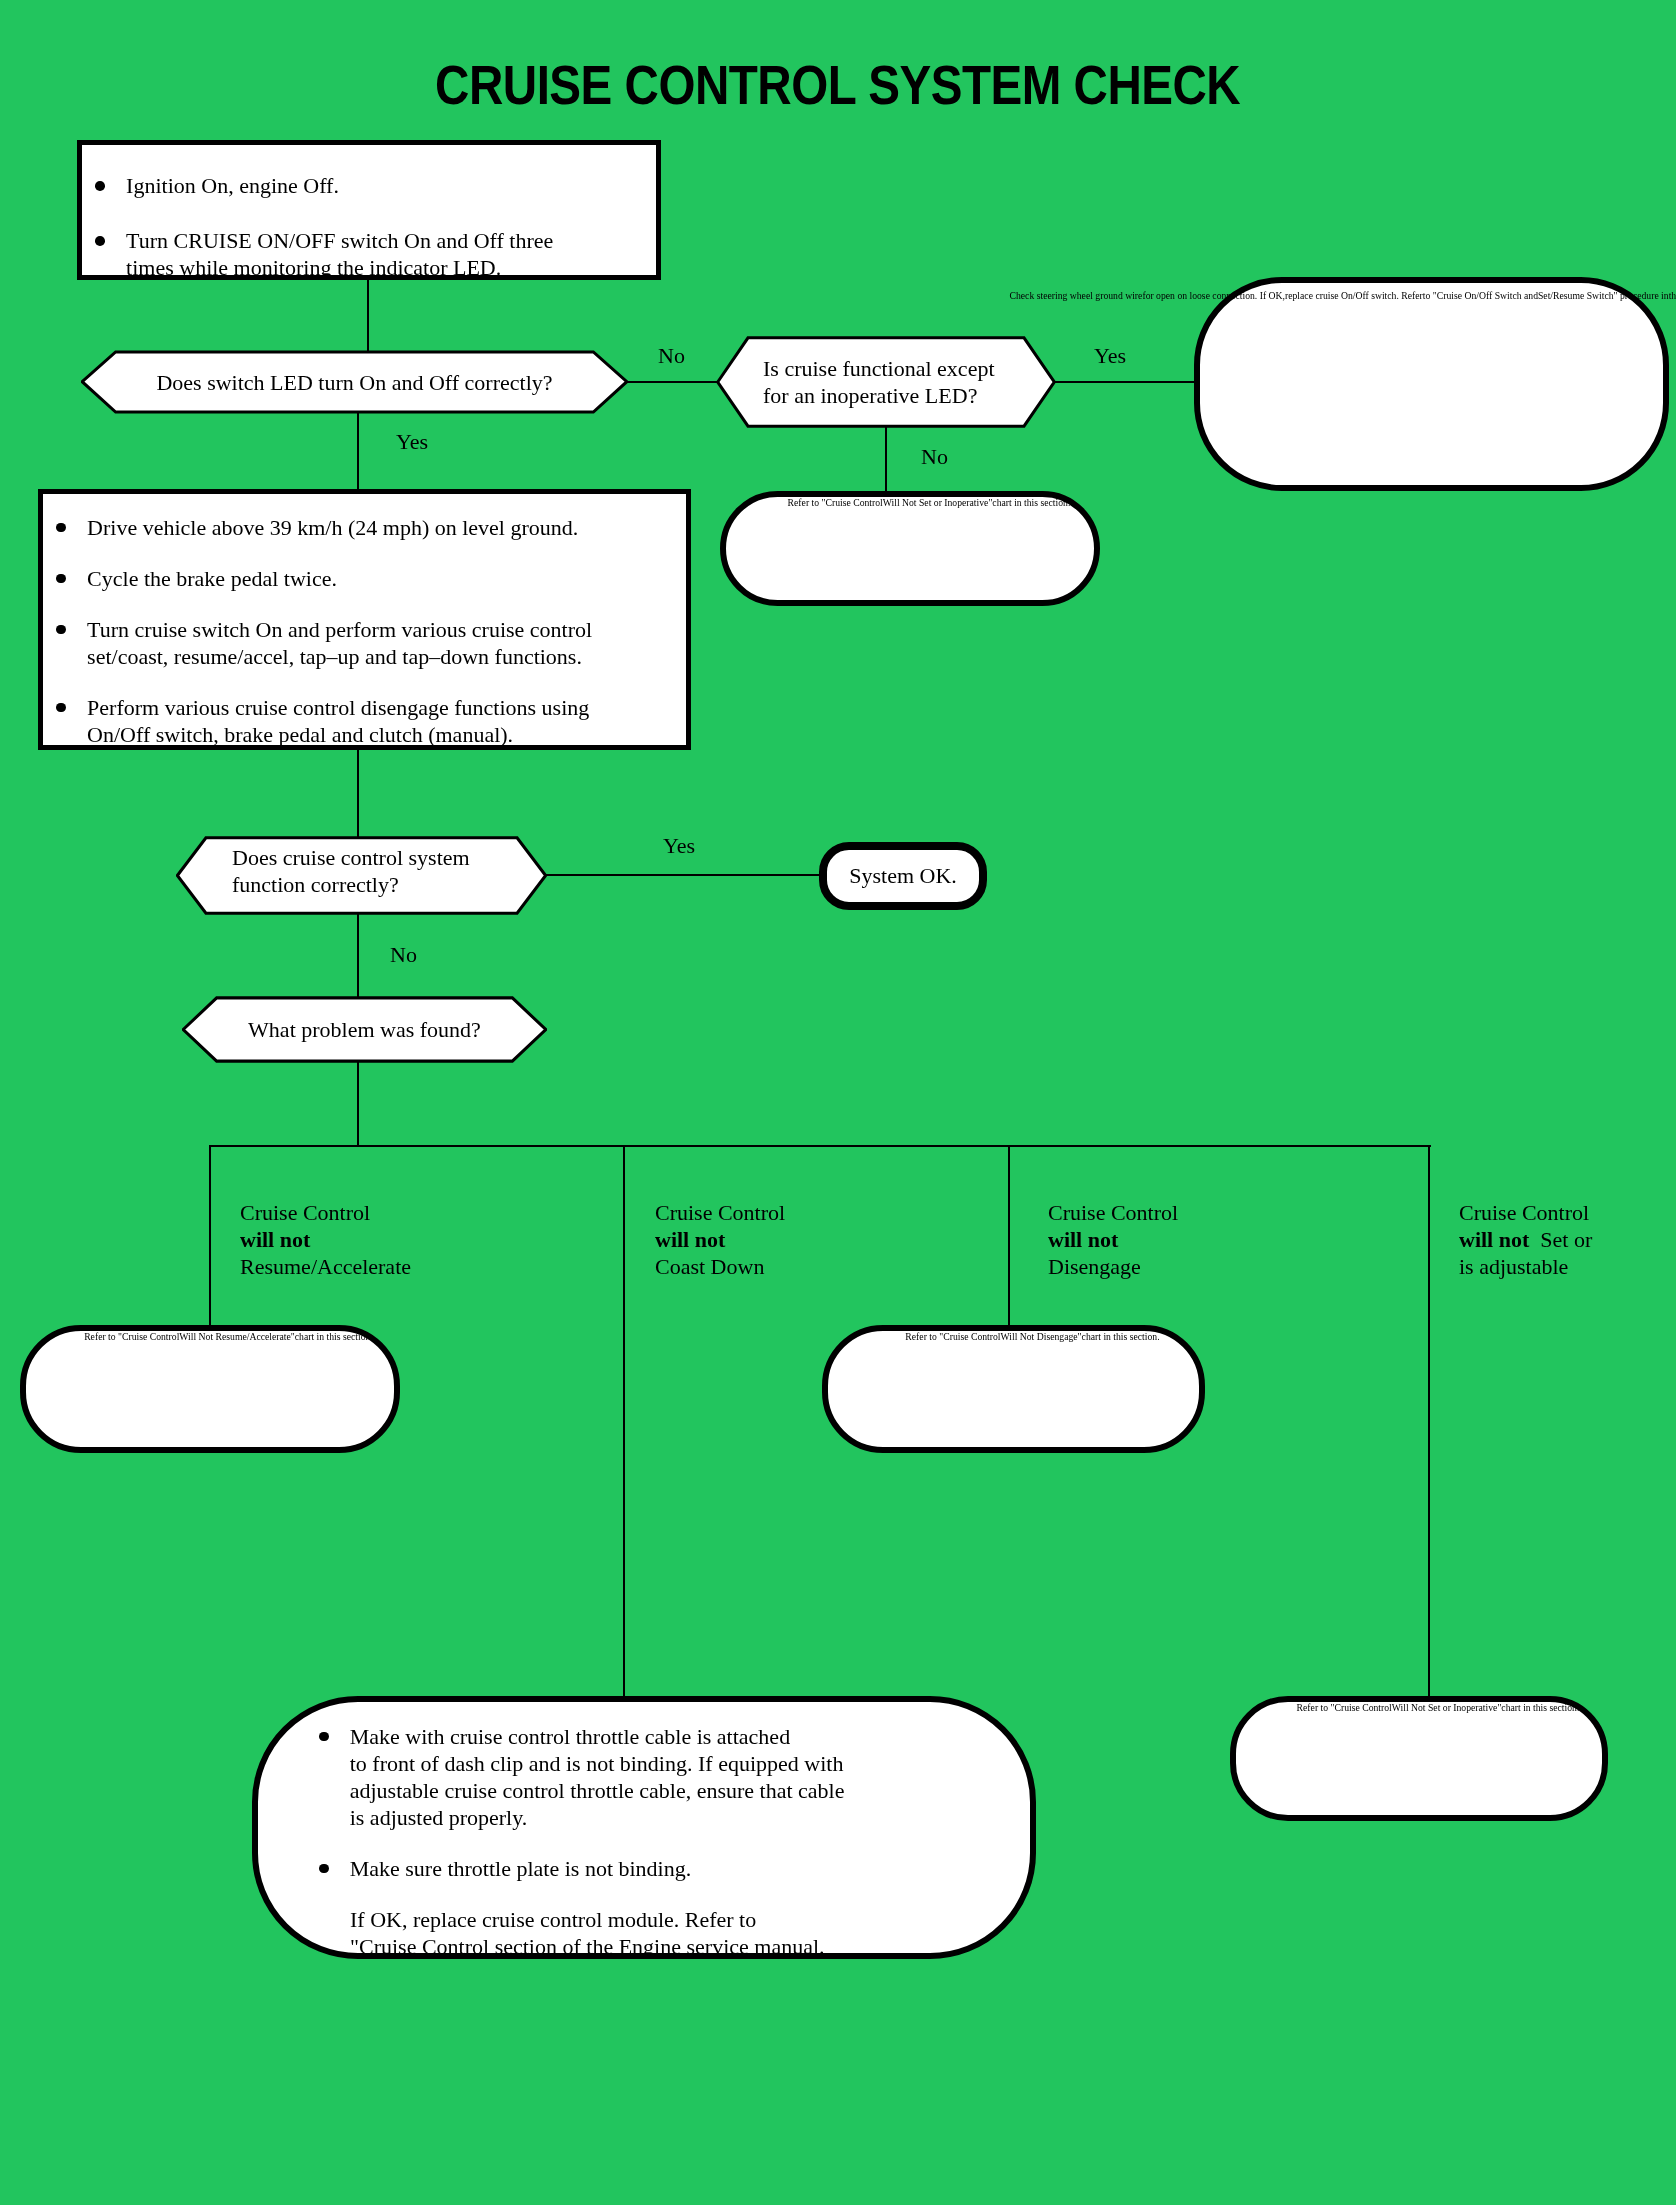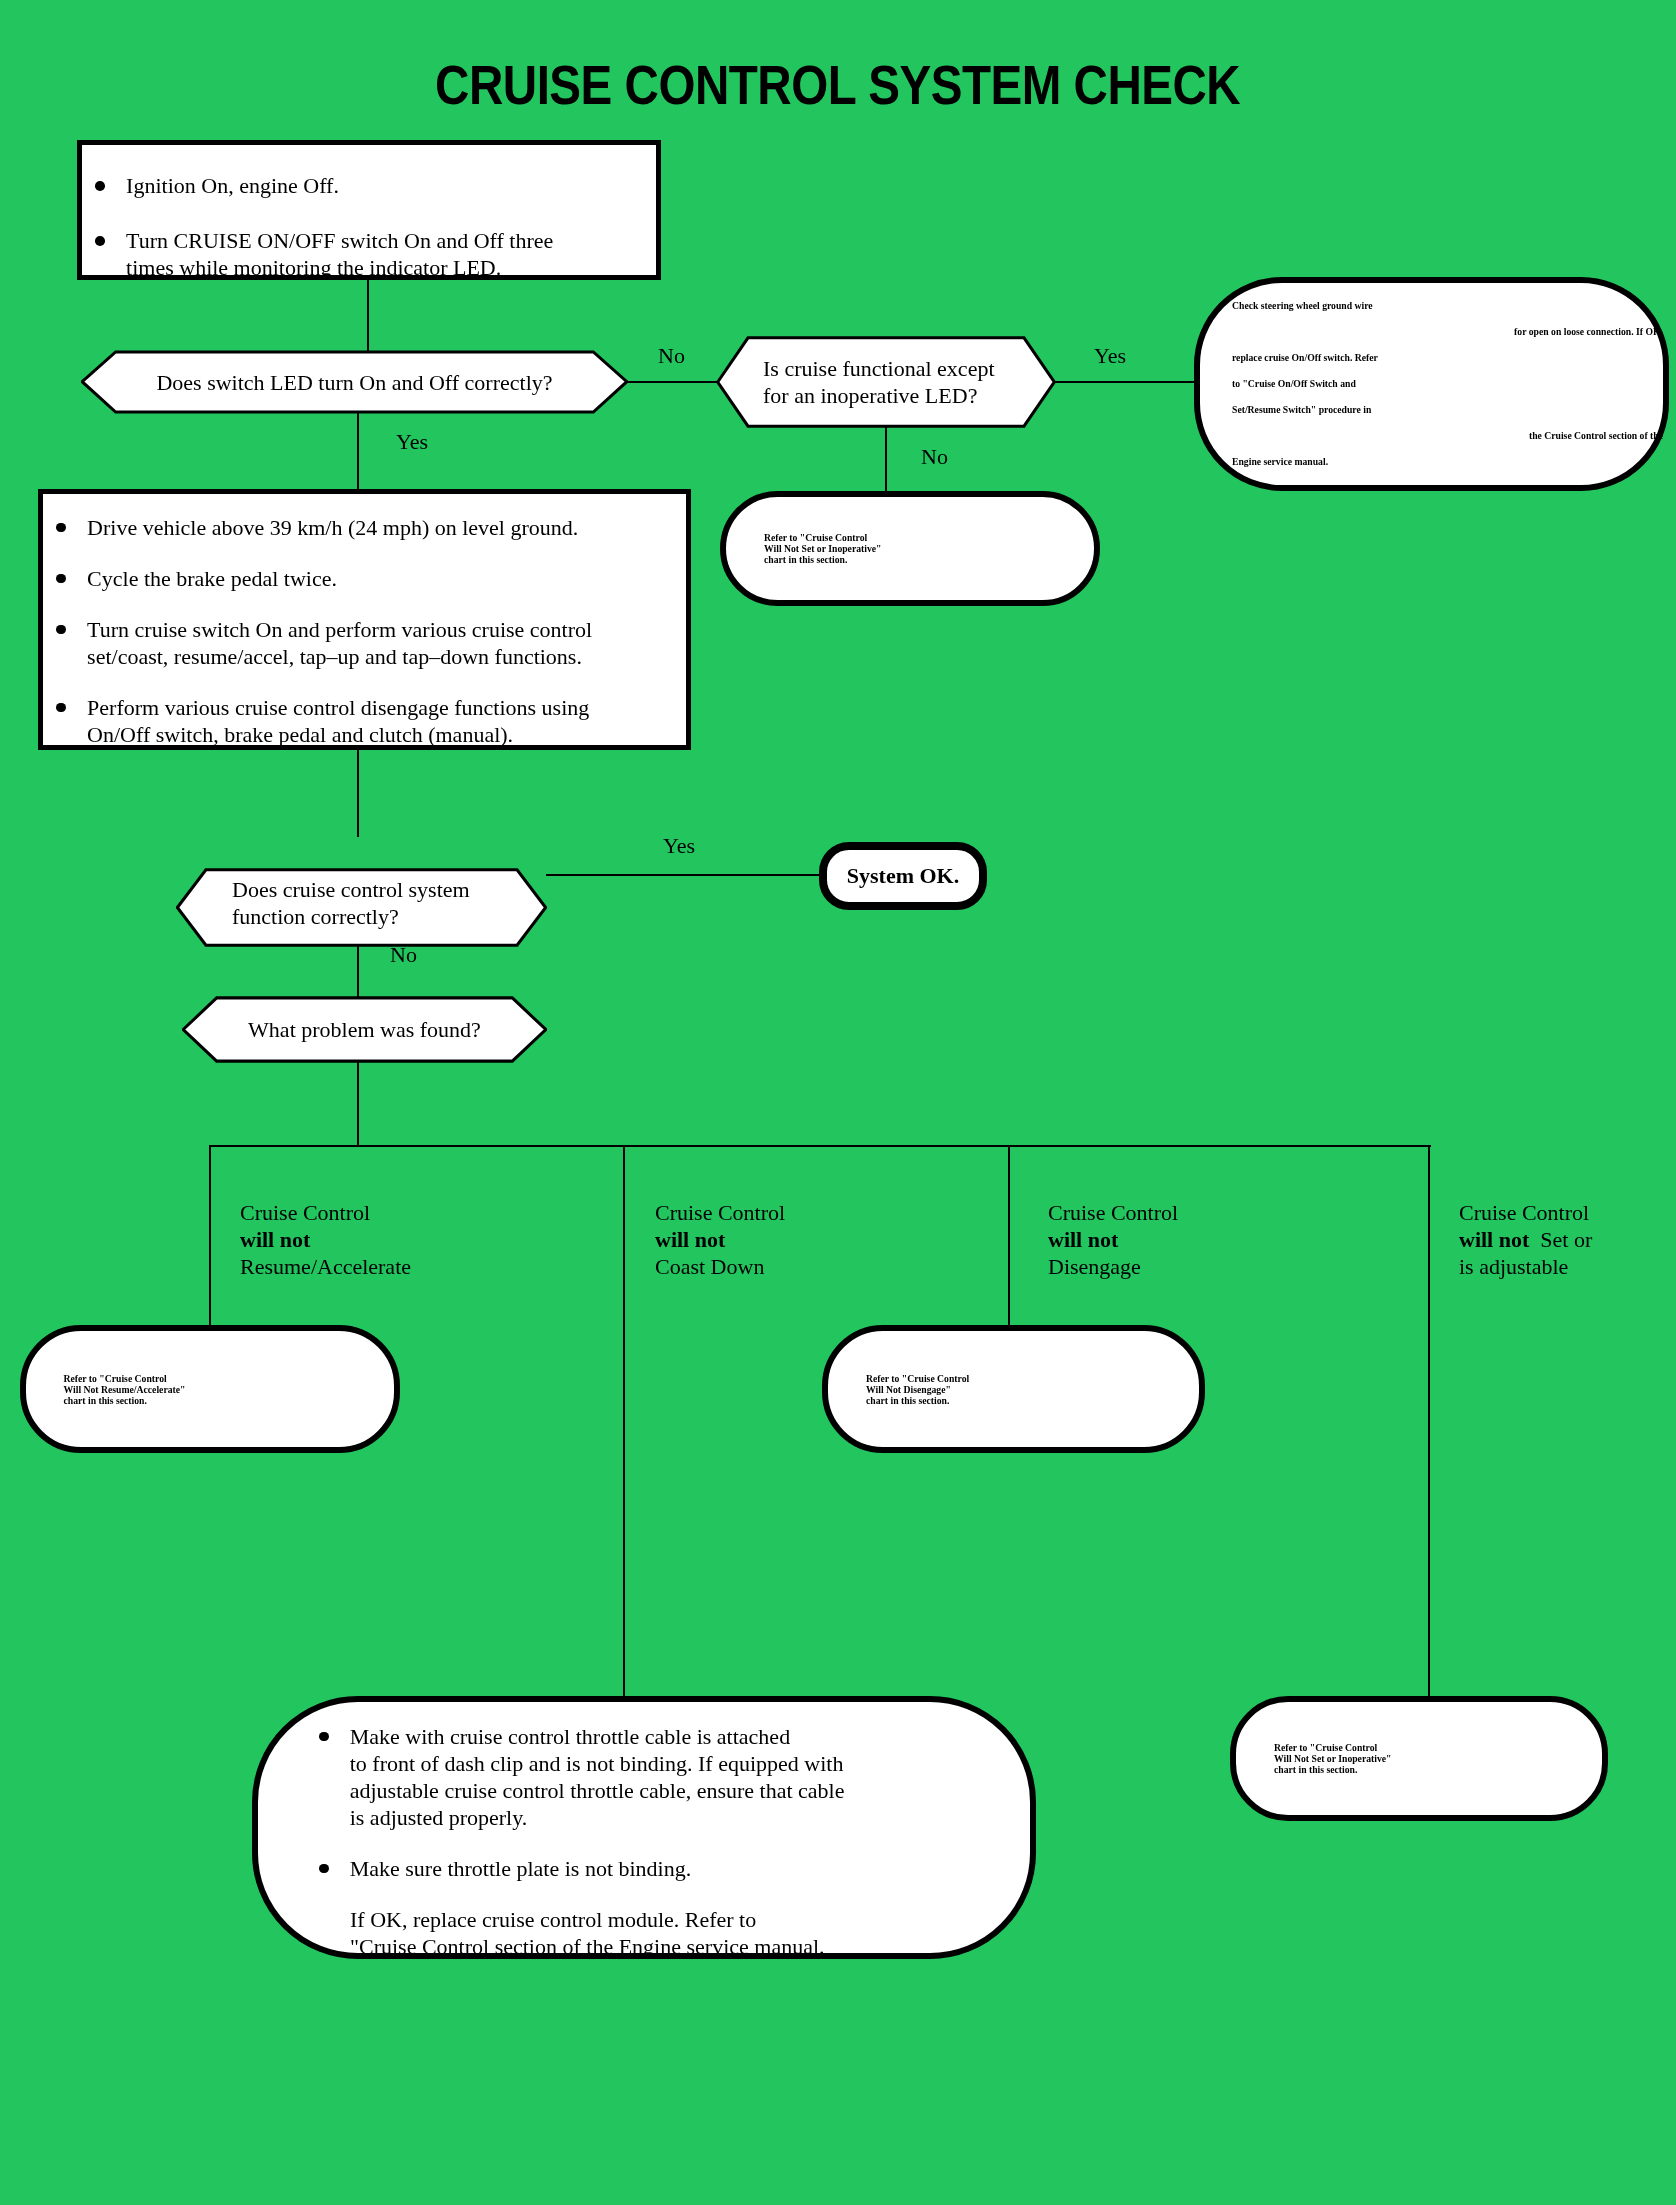--- a/index.html
+++ b/index.html
@@ -18,21 +18,21 @@
   .center{align-items:center;text-align:right;}
   .lbl{position:absolute;font-size:22px;line-height:24px;}
   .ln{white-space:nowrap;}
   .blist{display:flex;flex-direction:column;}
   .li{display:flex;align-items:flex-start;}
   .dot{flex:none;width:9.7px;height:9.7px;border-radius:50%;background:#000;margin:9px 21px 0 0;}
   .txt{font-size:22px;line-height:27px;}
   .branch{position:absolute;font-size:22px;line-height:27px;}
   .b{font-weight:700;}
   .pre{white-space:pre;}
-  .flexc{display:flex;flex-direction:column;justify-content:center;font-weight:bold;}
+  .flexc{display:flex;flex-direction:row;justify-content:center;}
 </style>
 </head>
 <body>
 
 <div id="canvas">
 
   <div class="title"><span>CRUISE CONTROL SYSTEM CHECK</span></div>
 
   <div class="vl" style="left:367px;top:278px;width:2.4px;height:73px;"></div>
   <div class="hl" style="left:626px;top:381px;width:91px;height:2.4px;"></div>
@@ -131,21 +131,21 @@
       <div class="li">
         <span class="dot"></span>
         <div class="txt">
           <div class="ln">Perform various cruise control disengage functions using</div>
           <div class="ln">On/Off switch, brake pedal and clutch (manual).</div>
         </div>
       </div>
     </div>
   </div>
 
-  <div class="hex" style="left:176px;top:868px;width:371px;height:69px;">
+  <div class="hex" style="left:176px;top:836px;width:371px;height:69px;">
     <svg width="371" height="79" viewBox="0 0 610 130">
       <polygon points="2,65 49,3 561,3 608,65 561,127 49,127" fill="#fff" stroke="#000" stroke-width="5"></polygon>
     </svg>
     <div class="htxt" style="padding-left:56px;">
       <div class="ln">Does cruise control system</div>
       <div class="ln">function correctly?</div>
     </div>
   </div>
   <div class="lbl" style="left:663px;top:834px;">Yes</div>
 

